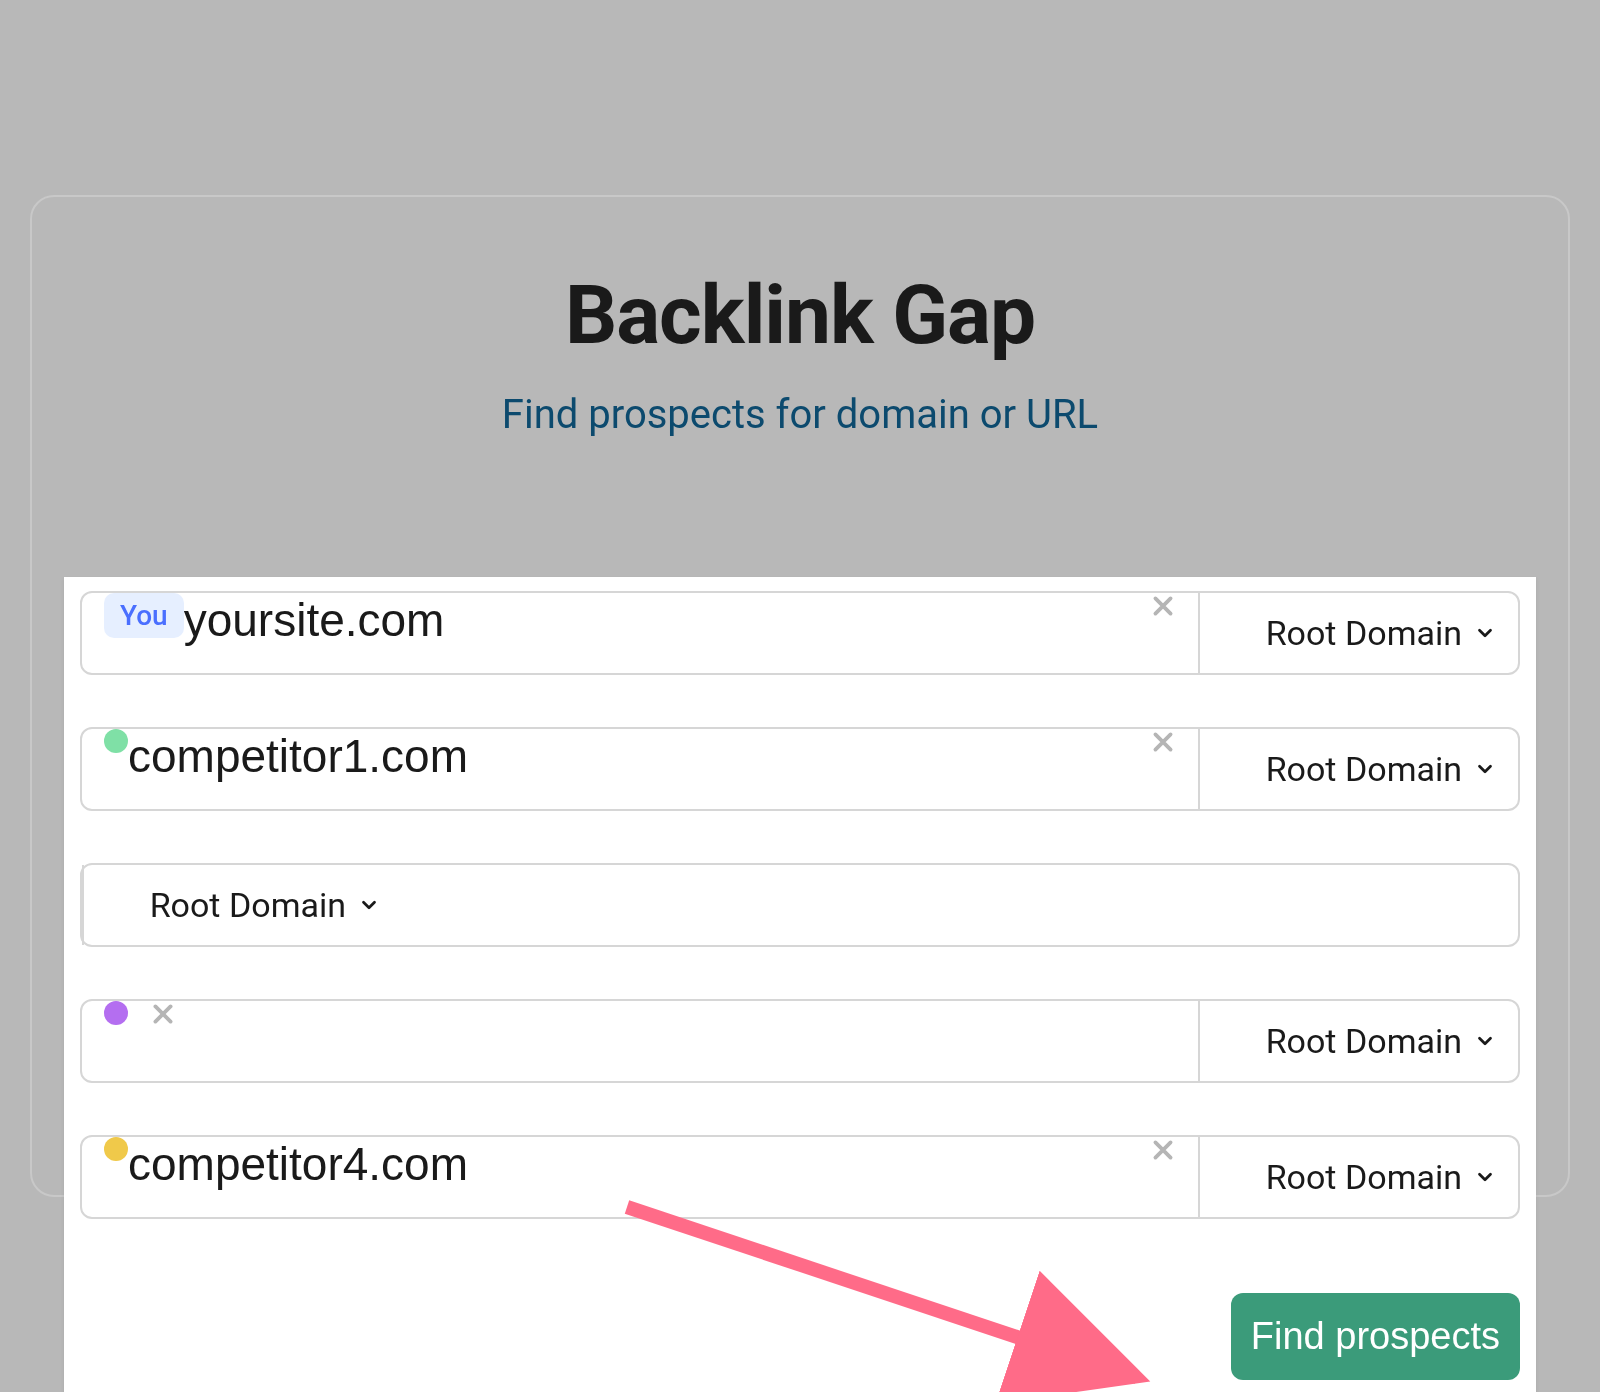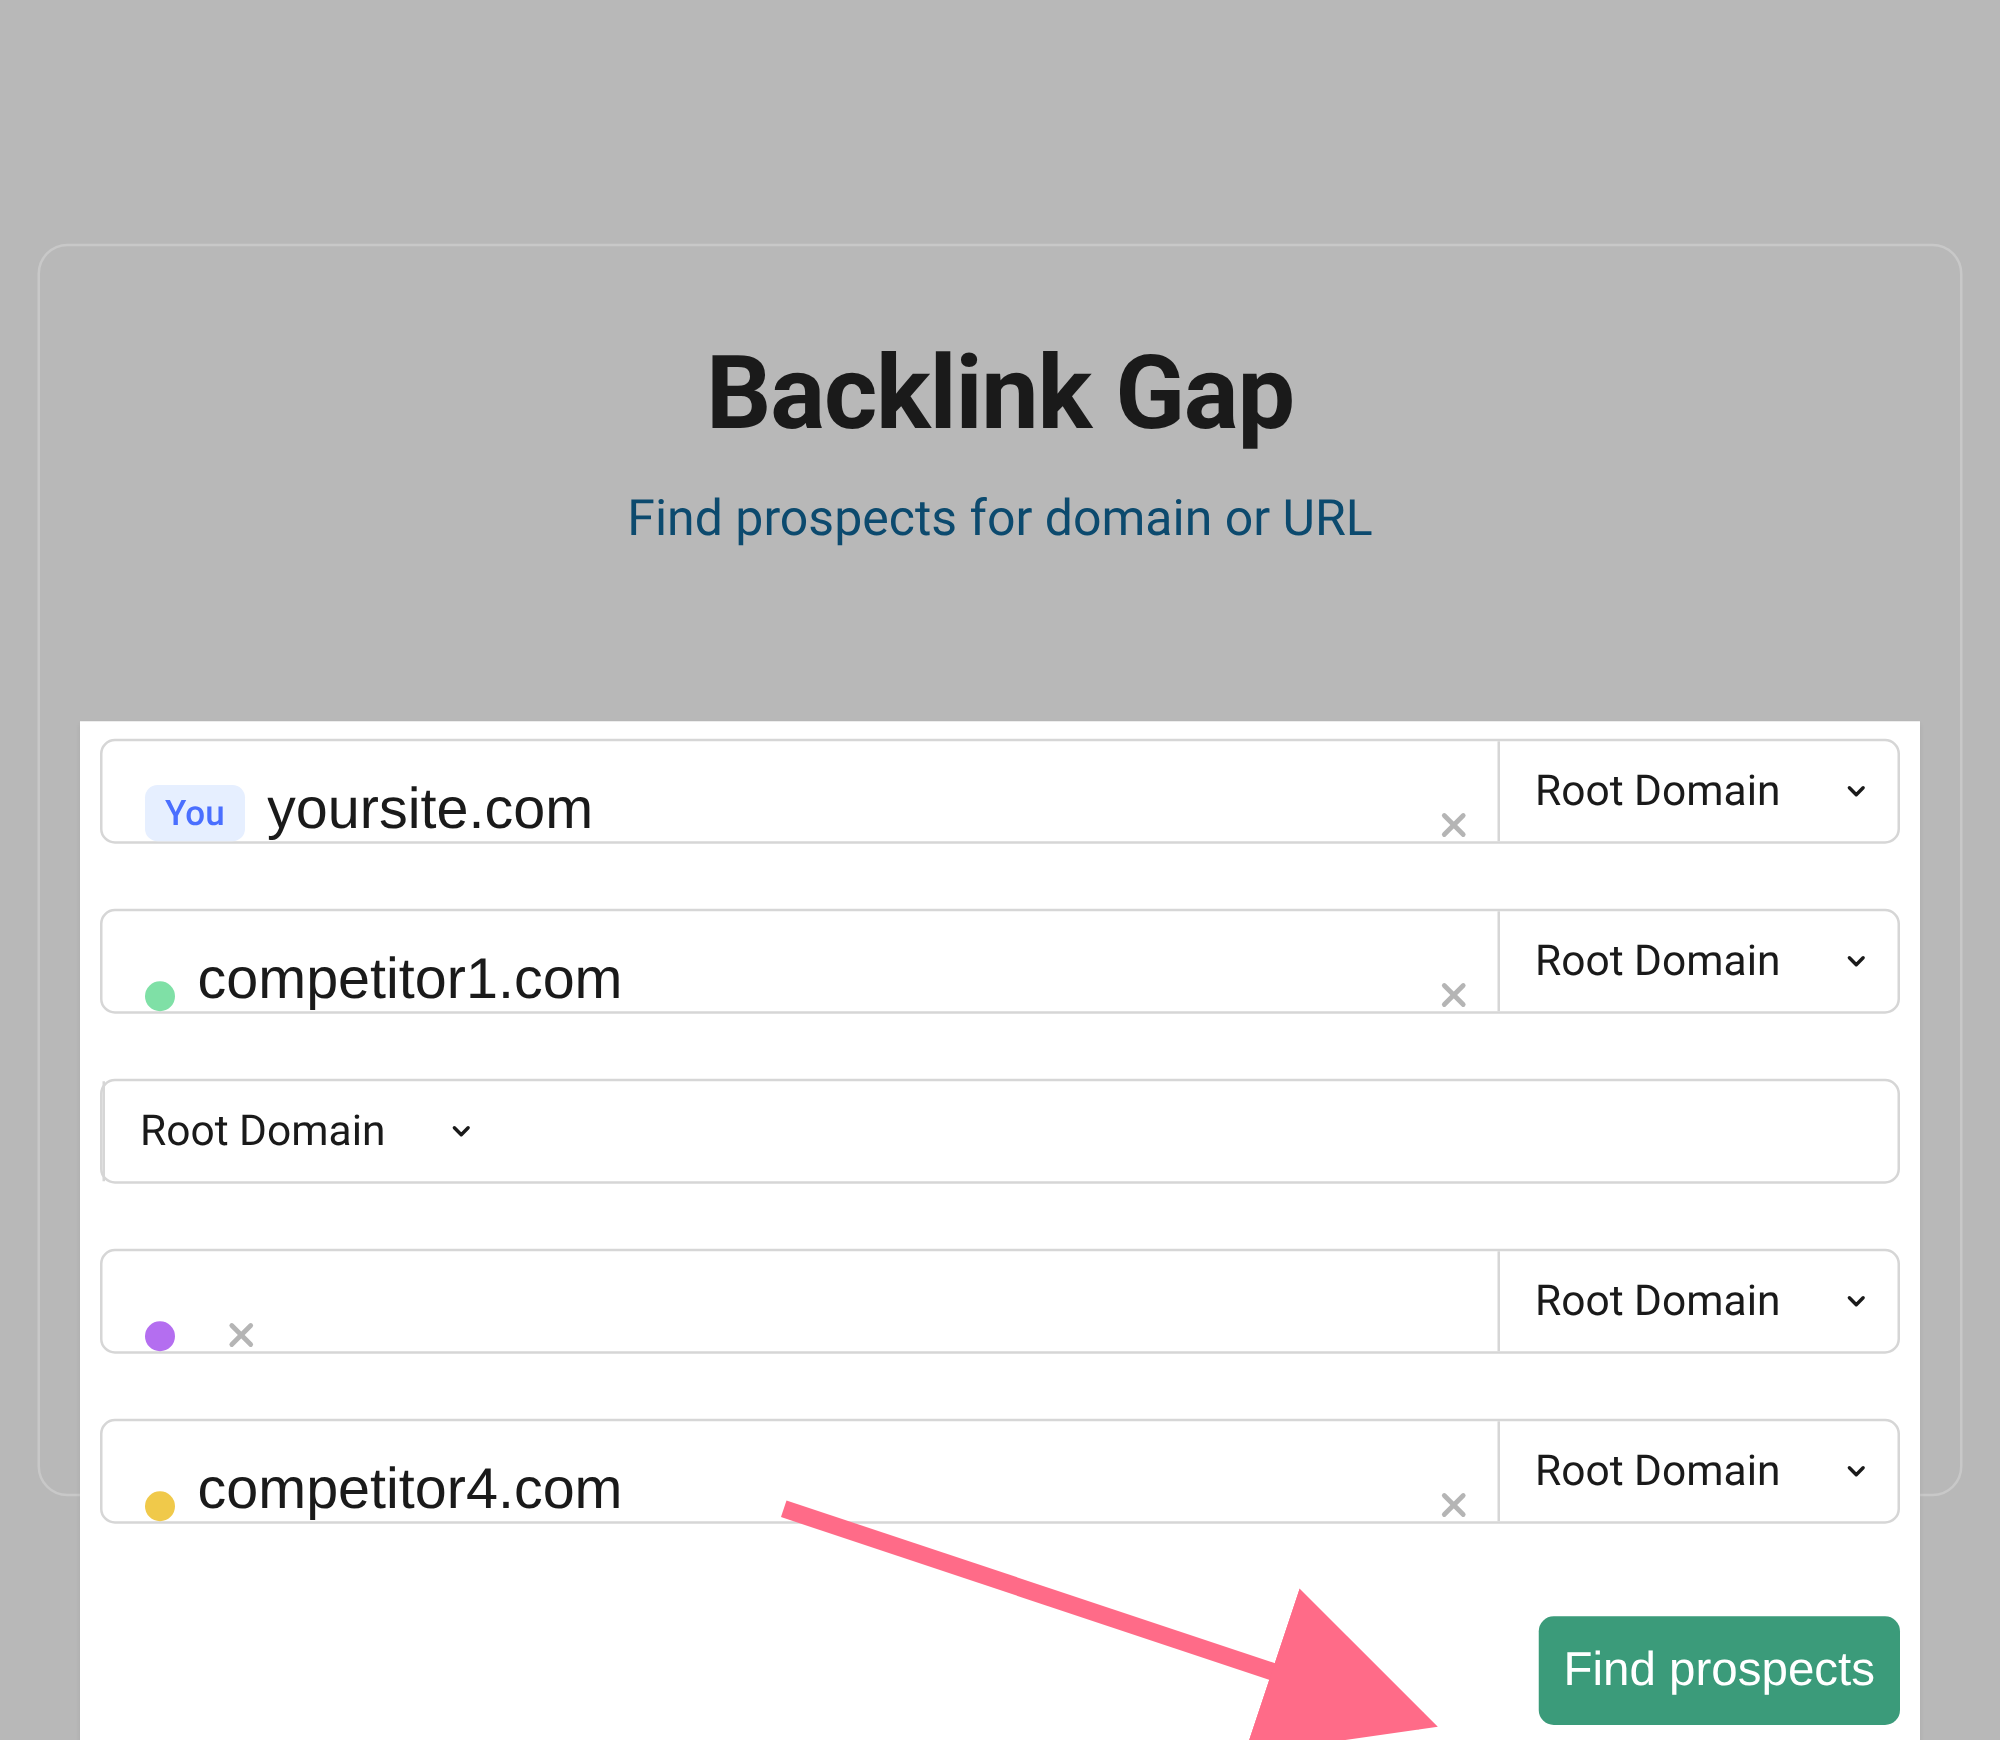--- a/index.html
+++ b/index.html
@@ -51,23 +51,22 @@
       border: 2px solid #d6d6d6;
       border-radius: 12px;
       height: 84px;
       margin-bottom: 52px;
       background: #fff;
     }
     .row:last-of-type { margin-bottom: 0; }
     .row-left {
       flex: 1;
       display: flex;
-      align-items: flex-end;
-      padding-left: 34px;
-      gap: 18px;
+      align-items: flex-start;
+      padding-left: 22px;
     }
     .you-pill {
       background: #e6efff;
       color: #4a6fff;
       font-size: 28px;
       font-weight: 500;
       padding: 6px 16px;
       border-radius: 10px;
     }
     .dot {
@@ -95,21 +94,21 @@
     }
     .clear-btn svg { width: 26px; height: 26px; }
     .scope-select {
       border-left: 2px solid #d6d6d6;
       display: flex;
       align-items: center;
       padding: 0 22px 0 28px;
       gap: 12px;
       cursor: pointer;
       min-width: 320px;
-      justify-content: space-between;
+      justify-content: flex-end;
     }
     .scope-label {
       font-size: 34px;
       color: #1a1a1a;
     }
     .chevron { width: 22px; height: 22px; color: #1a1a1a; }
     .actions {
       display: flex;
       justify-content: flex-end;
       margin-top: 74px;

